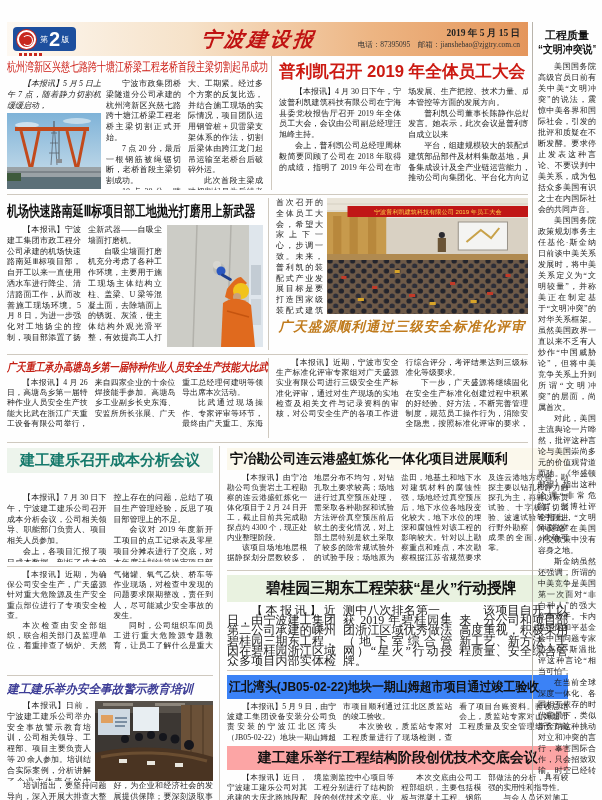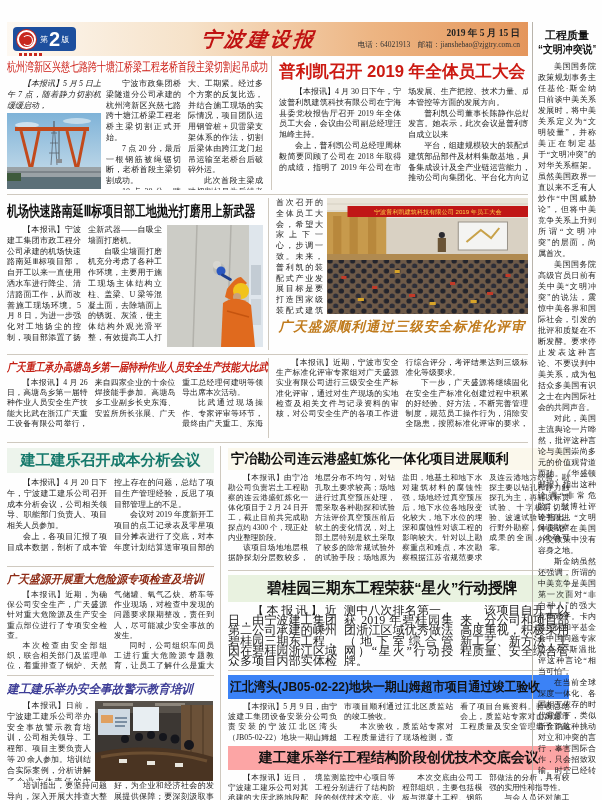--- a/index.html
+++ b/index.html
@@ -44,21 +44,21 @@
   .vline{border-left:1px solid #cfc9bf;padding-left:7px;}
   .sans{font-family:"Liberation Sans",sans-serif;}
   .callig{font-family:"DejaVu Serif",serif;font-style:italic;font-weight:bold;}
 
   
   .t-bridge{color:#cc1a12;font-weight:normal;font-size:12.5px;margin:3px 0 3px 0;}
   .t-plk{color:#cc1a12;font-weight:bold;font-size:17px;text-align:center;margin:4px 0 4px 0;}
   .t-airport{color:#111;font-weight:bold;font-size:15px;margin:4px 0 4px 0;}
   .t-gtzg{color:#c42015;font-size:11.5px;margin:2px 0 3px 0;}
   .t-gold{color:#c07b1d;font-size:13.5px;text-align:center;letter-spacing:1px;margin:4px 0 2px 0;}
-  .t-cost{color:#15796b;font-weight:bold;font-size:15px;text-align:center;background:#edf4ec;padding:3px 0;margin:2px 0 5px 0;}
+  .t-cost{color:#15796b;font-weight:bold;font-size:15px;text-align:center;background:#edf4ec;padding:3px 0;margin:2px 0 20px 0;}
   .t-nyk{color:#111;font-weight:bold;font-size:13.5px;margin:2px 0 3px 0;background:#fbf8ec;padding:2px 3px;}
   .t-gtsy2{color:#8d2a14;font-size:11.5px;margin:2px 0 3px 0;}
   .t-bgy{color:#111;font-weight:bold;font-size:15.5px;text-align:center;background:#e9f2e0;padding:3px 0;margin:1px 0 3px 0;}
   .t-jingshi{color:#3c3c96;font-size:12px;margin:2px 0 3px 0;}
   .t-jb{color:#111;font-weight:bold;font-size:13px;background:#3b82f6;padding:3px 2px;margin:1px 0 3px 0;}
   .t-jd{color:#111;font-weight:bold;font-size:14px;background:#fca5a5;padding:3px 2px;margin:2px 0 3px 0;text-align:center;}
 
   
   .rowA{display:flex;height:134px;overflow:hidden;}
   .a1{width:256px;}
@@ -116,21 +116,21 @@
               <i></i>
               <i></i>
               <i></i>
               <i></i>
               <i></i>
             </span>
         </div>
         <div class="paper-name">宁波建设报</div>
         <div class="mast-right">
           <div class="mast-date">2019 年 5 月 15 日</div>
-          <div class="mast-contact">电话：64021913　邮箱：jianshebao@zjgtry.com.cn</div>
+          <div class="mast-contact">电话：87395095　邮箱：jianshebao@zjgtry.com.cn</div>
         </div>
       </div>
 
       <div class="rowA">
         <div class="a1">
           <div class="t-bridge sans">
             <span class="fit sx72">杭州湾新区兴慈七路跨十塘江桥梁工程老桥首段主梁切割起吊成功</span>
           </div>
           <div class="a1-flex">
             <div class="a1-left">
@@ -295,30 +295,27 @@
       <hr class="rowline">
 
       <div class="bottom">
 
         <div class="bleft">
           <div class="d1">
             <div class="t-cost sans">
               <span class="fit">建工建乐召开成本分析会议</span>
             </div>
             <div class="body cols2" style="height:86px;">
-              <p>【本报讯】4 月 20 日下午，宁波建工建乐公司召开成本分析会议，公司相关领导、职能部门负责人、项目相关人员参加。</p>
+              <p>【本报讯】7 月 30 日下午，宁波建工建乐公司召开成本分析会议，公司相关领导、职能部门负责人、项目相关人员参加。</p>
               <p>会上，各项目汇报了项目成本数据，剖析了成本管控上存在的问题，总结了项目生产管理经验，反思了项目部管理上的不足。</p>
               <p>会议对 2019 年度新开工项目的点工记录表及零星项目分摊表进行了交底，对本年度计划结算送审项目部的结算资料提出要求，对项目部下阶段成本分析工作进行了布置。（建工建乐）</p>
             </div>
           </div>
           <hr class="rowline">
           <div class="e1">
-            <div class="t-gtsy2 callig">
-              <span class="fit sx95">广天盛源开展重大危险源专项检查及培训</span>
-            </div>
             <div class="body cols2" style="height:82px;font-size:7.8px;line-height:10.2px;">
               <p>【本报讯】近期，为确保公司安全生产，广天盛源针对重大危险源及生产安全重点部位进行了专项安全检查。</p>
               <p>本次检查由安全部组织，联合相关部门及监理单位，着重排查了锅炉、天然气储罐、氧气乙炔、桥车等作业现场，对检查中发现的问题要求限期整改，责任到人，尽可能减少安全事故的发生。</p>
               <p>同时，公司组织车间员工进行重大危险源专题教育，让员工了解什么是重大危险源、这些危险源危险在哪、发生事故后该如何救援及自救，进一步提高员工的安全意识。（陈彬芳）</p>
             </div>
           </div>
           <hr class="rowline">
           <div class="f1">
             <div class="t-jingshi callig">
               <span class="fit sx97">建工建乐举办安全事故警示教育培训</span>
@@ -408,22 +405,22 @@
         </div>
       </div>
     </div>
 
     <aside class="side">
       <div class="side-title">
         <div><span class="fit">工程质量</span></div>
         <div><span class="fit sx90">“文明冲突说”</span></div>
       </div>
       <div class="side-body">
+          <p>美国国务院高级官员日前有关中美“文明冲突”的说法，震惊中美各界和国际社会，引发的批评和质疑在不断发酵。要求停止发表这种言论、不要误判中美关系，成为包括众多美国有识之士在内国际社会的共同声音。</p>
           <p>美国国务院政策规划事务主任基伦·斯金纳日前谈中美关系发展时，将中美关系定义为“文明较量”，并称美正在制定基于“文明冲突”的对华关系框架。虽然美国政界一直以来不乏有人炒作“中国威胁论”，但将中美竞争关系上升到所谓“文明冲突”的层面，尚属首次。</p>
-          <p>美国国务院高级官员日前有关中美“文明冲突”的说法，震惊中美各界和国际社会，引发的批评和质疑在不断发酵。要求停止发表这种言论、不要误判中美关系，成为包括众多美国有识之士在内国际社会的共同声音。</p>
           <p>对此，美国主流舆论一片哗然，批评这种言论与美国崇尚多元的价值观背道而驰。《华盛顿邮报》指出这种论调“非常危险”，彭博社评论指出，“文明冲突论”在美国外交政策中没有容身之地。</p>
           <p>斯金纳虽然还强调，所谓的中美竞争是美国第一次面对“非白种人”的强大竞争对手。卡内基国际和平基金会中国问题专家迈克尔·斯温批评这种言论“相当可怕”。</p>
           <p>在当前全球深度一体化、各国相互依存的时代背景下，类似斯金纳这种挑动对立和冲突的言行，辜害国际合作，只会招致双输。时空已经转换到了合作共赢成为时代潮流的 21 世纪，而美国一些政客还抱着“丛林法则”式思维不放，妄图在是非之地开着历史的倒车。彭博社评论指出，这种“冲突模式”无助于美国赢得竞争。</p>
         </div>
     </aside>
 
   </div>
 </div>
 
 </body></html>

